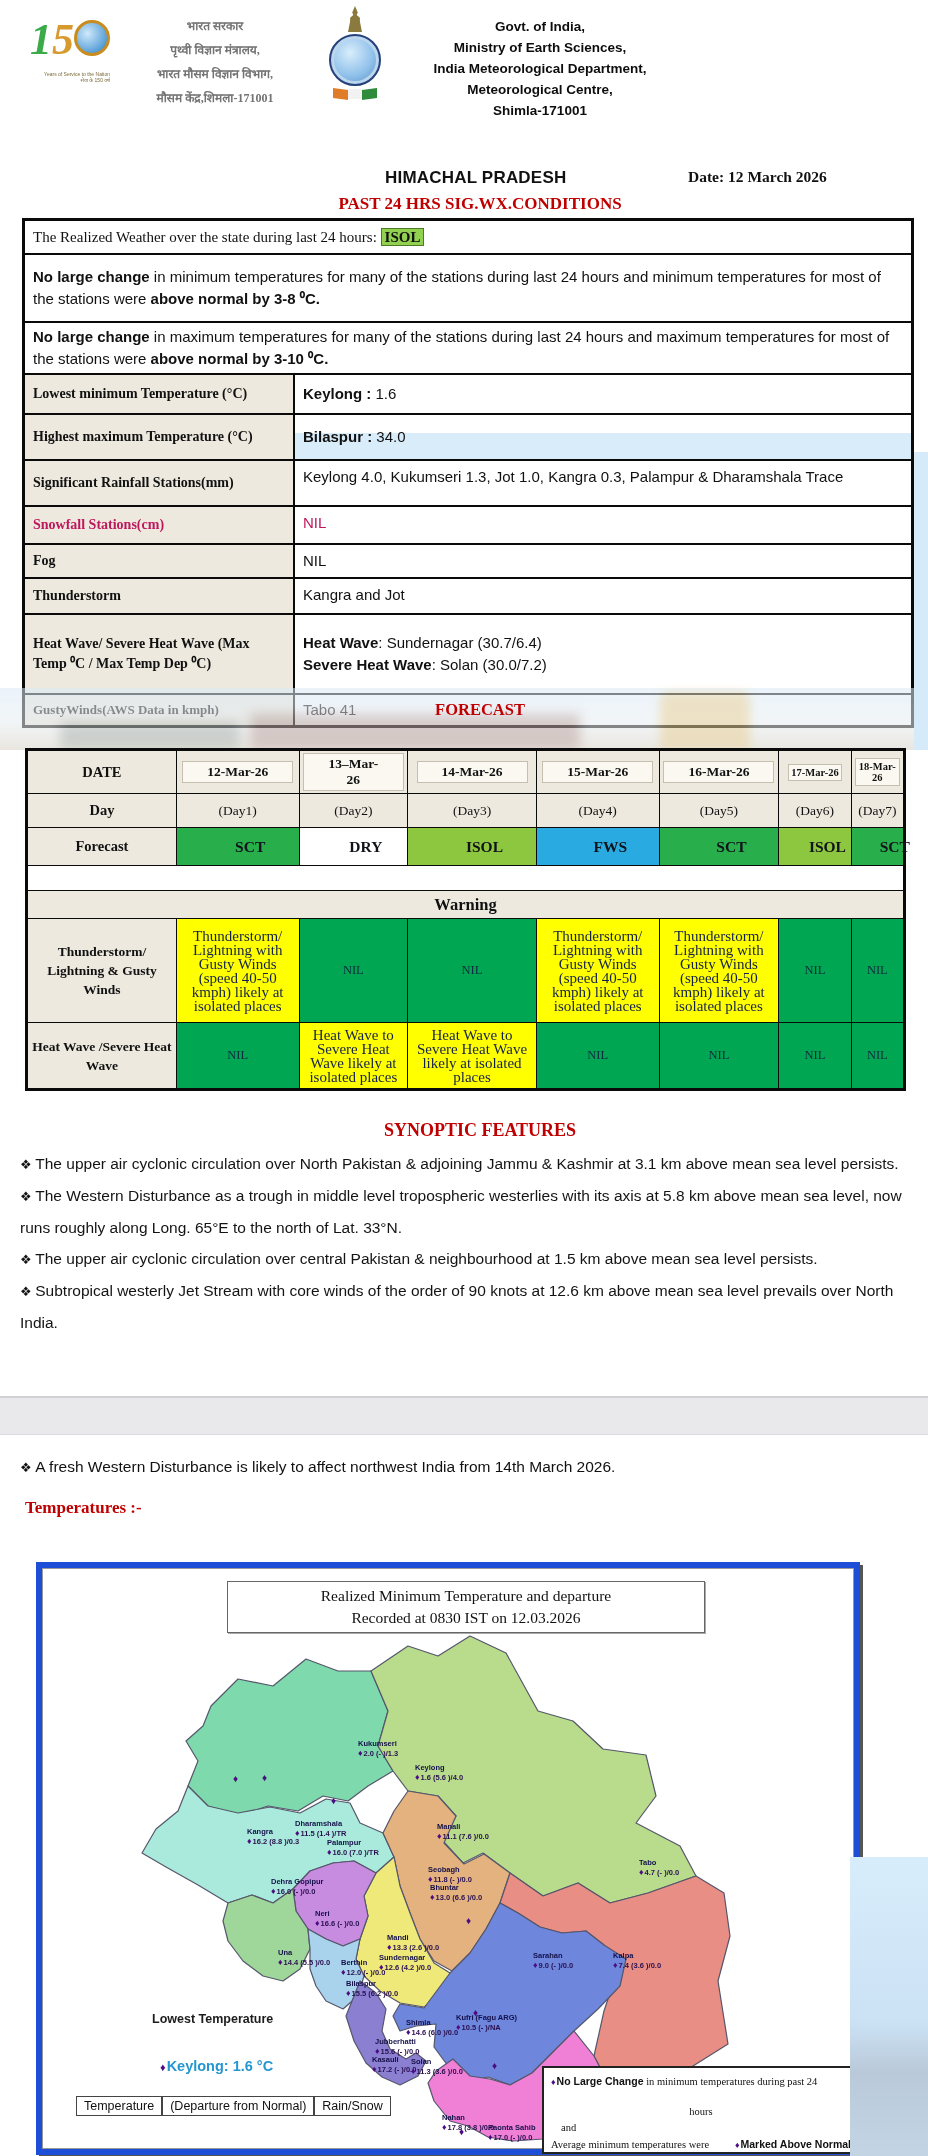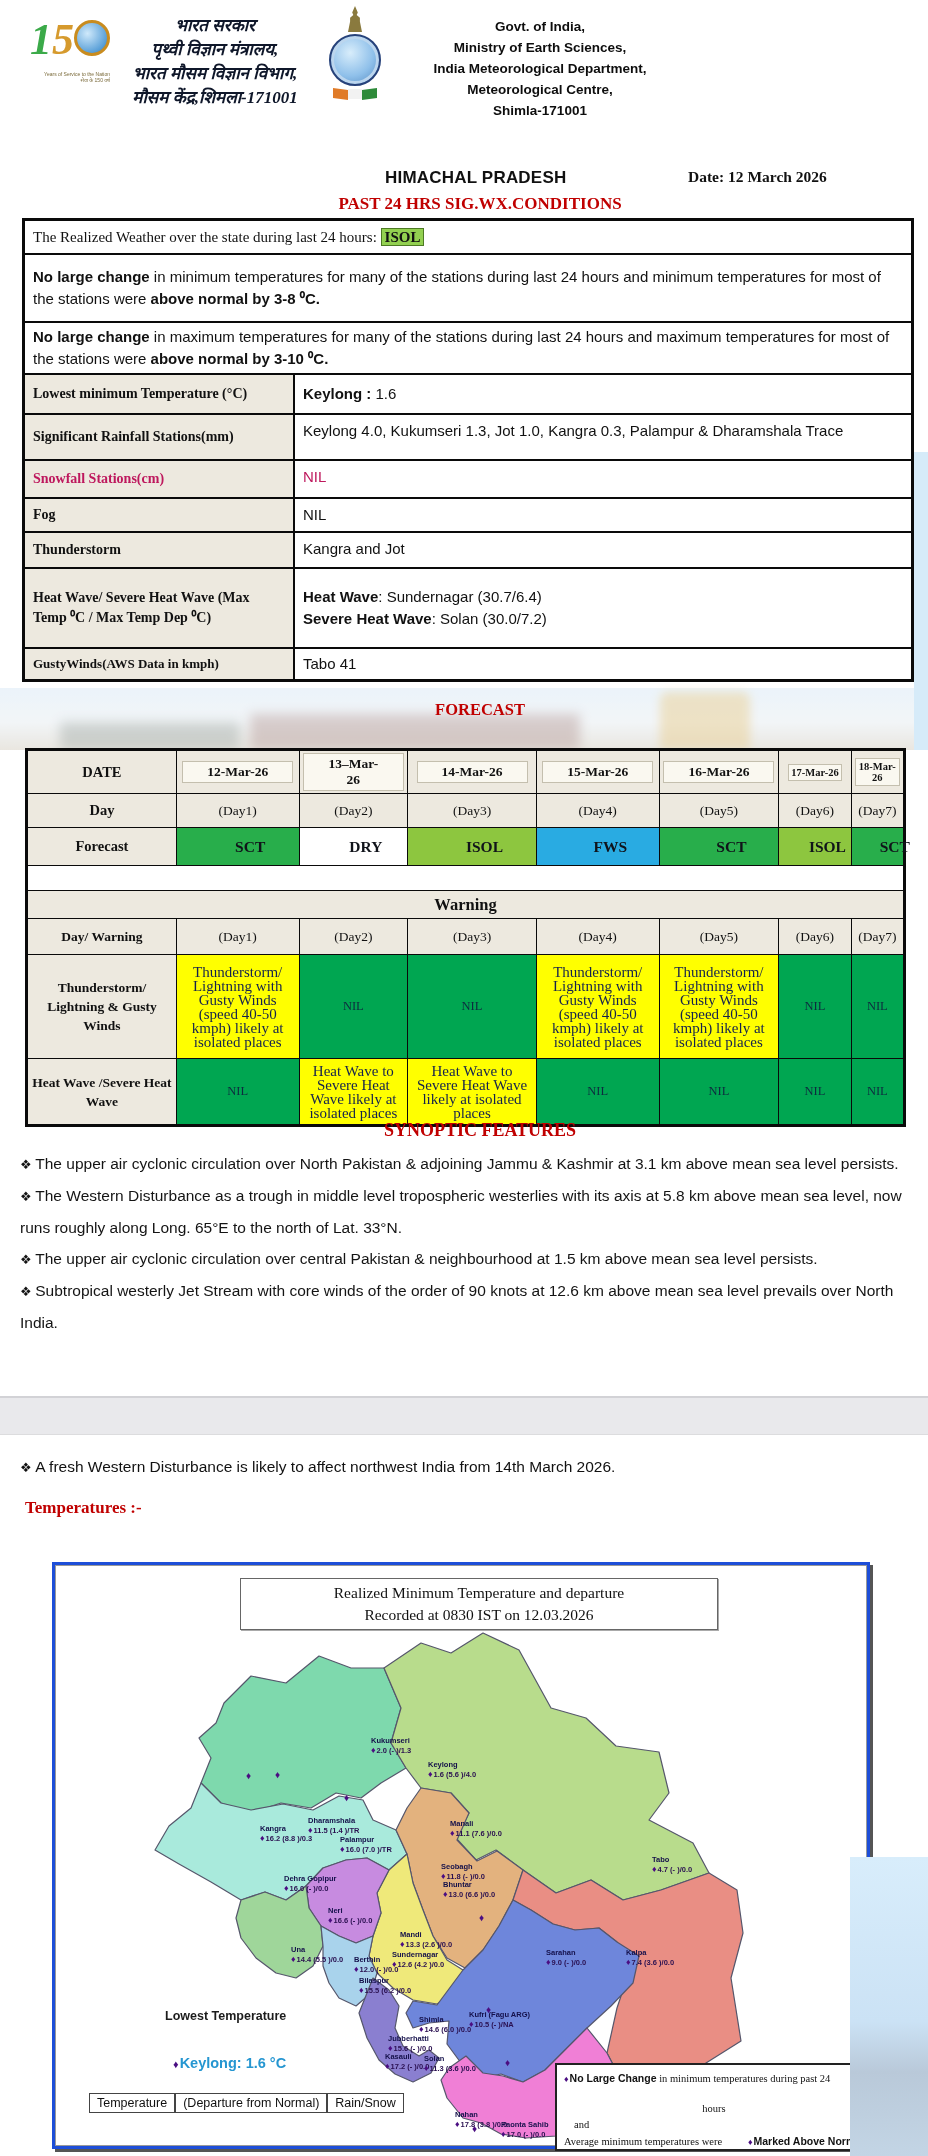--- a/index.html
+++ b/index.html
@@ -9,22 +9,22 @@
   b,strong{font-weight:bold;}
   
   .logo150{left:24px;top:12px;width:86px;height:100px;text-align:right;}
   .logo150 .num{font-family:"Liberation Serif",serif;font-style:italic;font-weight:bold;font-size:44px;line-height:56px;}
   .logo150 .n1{color:#3BAA49;}
   .logo150 .n5{color:#D69A2D;}
   .logo150 .n0{display:inline-block;width:30px;height:30px;border-radius:50%;
       background:radial-gradient(circle at 35% 35%,#cfe9fb,#5aa0d8 70%,#2f6ea8);
       border:3px solid #C98C1F;vertical-align:-2px;}
   .logo150 .cap{font-size:5px;color:#7a6a3a;line-height:6px;margin-top:3px;}
-  .hindi{left:108px;top:14px;width:214px;text-align:center;color:#0f172a;
-      font-family:"Liberation Serif",serif;font-weight:bold;font-size:17px;line-height:24px;font-style:italic;}
+  .hindi{left:108px;top:14px;width:214px;text-align:center;color:#737373;
+      font-family:"Liberation Serif",serif;font-weight:bold;font-size:12px;line-height:24px;}
   .emblem{left:326px;top:6px;width:58px;height:118px;text-align:center;}
   .emblem .pillar{width:14px;height:26px;margin:0 auto;background:#8a7a3e;
       clip-path:polygon(50% 0,70% 25%,62% 35%,85% 45%,85% 60%,100% 100%,0 100%,15% 60%,15% 45%,38% 35%,30% 25%);}
   .emblem .globe{width:48px;height:48px;margin:2px auto 0;border-radius:50%;
       background:radial-gradient(circle at 40% 35%,#d8edfb,#8fc0ea 55%,#4d84bd);
       border:2px solid #27427a;box-shadow:inset 0 0 0 3px #bcd6ee;}
   .emblem .ribbon{width:44px;height:10px;margin:3px auto 0;display:flex;}
   .emblem .ribbon i{flex:1;display:block;}
   .rb-o{background:#e07b28;transform:skewY(8deg);}
   .rb-w{background:#f2f2f2;}
@@ -75,21 +75,21 @@
   .syn-head{left:32px;top:1120px;width:896px;text-align:center;color:#C00000;
      font-family:"Liberation Serif",serif;font-weight:bold;font-size:18px;}
   .bullets{left:20px;top:1148px;width:888px;font-size:15.5px;line-height:31px;color:#141414;}
   .bullets p{margin:0;text-indent:0;}
   .bullets .bl{margin:0;}
   .bl::before{content:"\2756\00a0 ";font-size:13px;}
   .grayband{left:0;top:1396px;width:928px;height:36px;background:#E9E9EC;border-top:2px solid #d2d2d6;border-bottom:1px solid #dcdcde;}
   .extra-bullet{left:20px;top:1458px;width:888px;font-size:15.5px;}
   .temp-head{left:25px;top:1498px;color:#C00000;font-family:"Liberation Serif",serif;font-weight:bold;font-size:17px;}
   
-  .mapbox{left:52px;top:1562px;width:812px;height:581px;border:3px solid #1d4ed8;
+  .mapbox{left:36px;top:1562px;width:812px;height:581px;border:6px solid #1d4ed8;
      box-shadow:inset 0 0 0 1px #999,3px 3px 0 #555;background:#fff;}
   .map-inner{position:absolute;inset:0;}
   .map-title{position:absolute;left:185px;top:13px;width:476px;border:1.5px solid #666;
      box-shadow:1px 1px 0 #aaa;background:#fff;text-align:center;
      font-family:"Liberation Serif",serif;font-size:15.5px;line-height:22px;padding:3px 0;}
   svg.hp{position:absolute;left:0;top:0;}
   .hp path{stroke:#55566b;stroke-width:1.2;stroke-linejoin:round;}
   .st{position:absolute;font-size:7.5px;line-height:8.5px;font-weight:bold;color:#1d1243;white-space:nowrap;z-index:5;}
   .st b{display:block;color:#14104a;}
   .st i{font-style:normal;color:#2a1050;}
@@ -166,20 +166,24 @@
   <tr>
     <td class="sans" colspan="2" style="height:42px">
       <b>No large change</b><span> in maximum temperatures for many of the stations during last 24 hours and maximum temperatures for most of the stations were </span><b>above normal by 3-10 ⁰C.</b>
     </td>
   </tr>
   <tr style="height:40px">
     <td class="lbl">Lowest minimum Temperature (°C)</td>
     <td class="sans"><b>Keylong :</b><span>  1.6</span></td>
   </tr>
   <tr style="height:46px">
+    <td class="lbl">Highest maximum Temperature (°C)</td>
+    <td class="sans blueband"><b>Bilaspur :</b><span>  34.0</span></td>
+  </tr>
+  <tr style="height:46px">
     <td class="lbl">Significant Rainfall Stations(mm)</td>
     <td class="sans" style="vertical-align:top;padding-top:5px">Keylong 4.0, Kukumseri 1.3, Jot 1.0, Kangra 0.3, Palampur &amp; Dharamshala Trace</td>
   </tr>
   <tr style="height:38px">
     <td class="lbl red">Snowfall Stations(cm)</td>
     <td class="sans red" style="vertical-align:top;padding-top:5px">NIL</td>
   </tr>
   <tr style="height:34px">
     <td class="lbl">Fog</td>
     <td class="sans" style="vertical-align:top;padding-top:5px">NIL</td>
@@ -250,30 +254,20 @@
     <td class="fval fc-fws">FWS</td>
     <td class="fval fc-sct">SCT</td>
     <td class="fval fc-isol">ISOL</td>
     <td class="fval fc-sct">SCT</td>
   </tr>
   <tr class="gaprow">
           <td colspan="8"></td>
         </tr>
   <tr style="height:28px">
     <td class="warn-title" colspan="8">Warning</td>
-  </tr>
-  <tr style="height:36px">
-    <td class="hd" style="font-size:13.5px">Day/ Warning</td>
-    <td class="dayc">(Day1)</td>
-    <td class="dayc">(Day2)</td>
-    <td class="dayc">(Day3)</td>
-    <td class="dayc">(Day4)</td>
-    <td class="dayc">(Day5)</td>
-    <td class="dayc">(Day6)</td>
-    <td class="dayc">(Day7)</td>
   </tr>
   <tr style="height:104px">
     <td class="wlbl">Thunderstorm/ Lightning &amp; Gusty Winds</td>
     <td class="w-y">Thunderstorm/ Lightning with Gusty Winds (speed 40-50 kmph) likely at isolated places</td>
     <td class="w-g">NIL</td>
     <td class="w-g">NIL</td>
     <td class="w-y">Thunderstorm/ Lightning with Gusty Winds (speed 40-50 kmph) likely at isolated places</td>
     <td class="w-y">Thunderstorm/ Lightning with Gusty Winds (speed 40-50 kmph) likely at isolated places</td>
     <td class="w-g">NIL</td>
     <td class="w-g">NIL</td>

